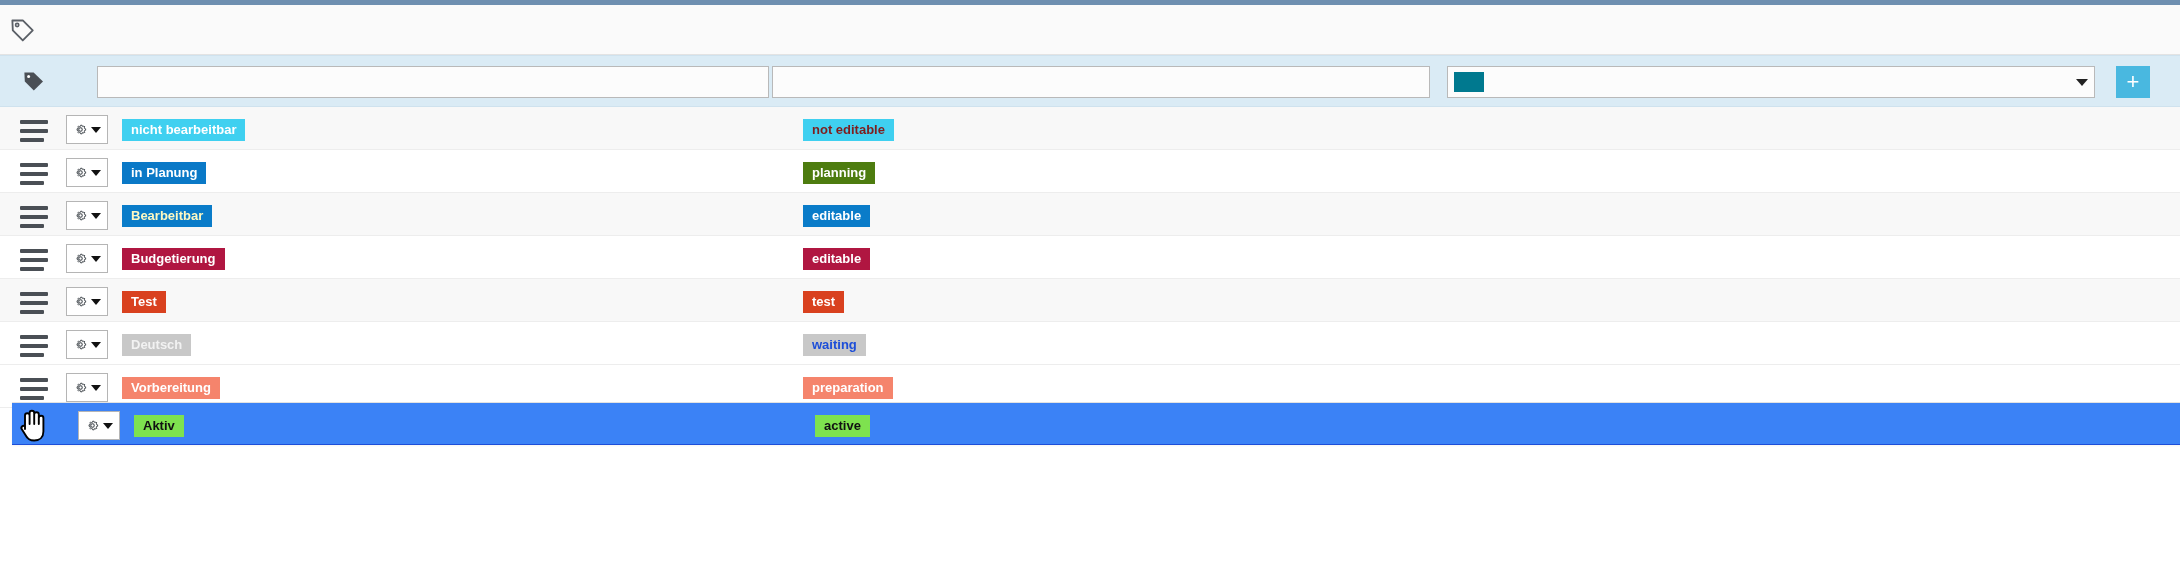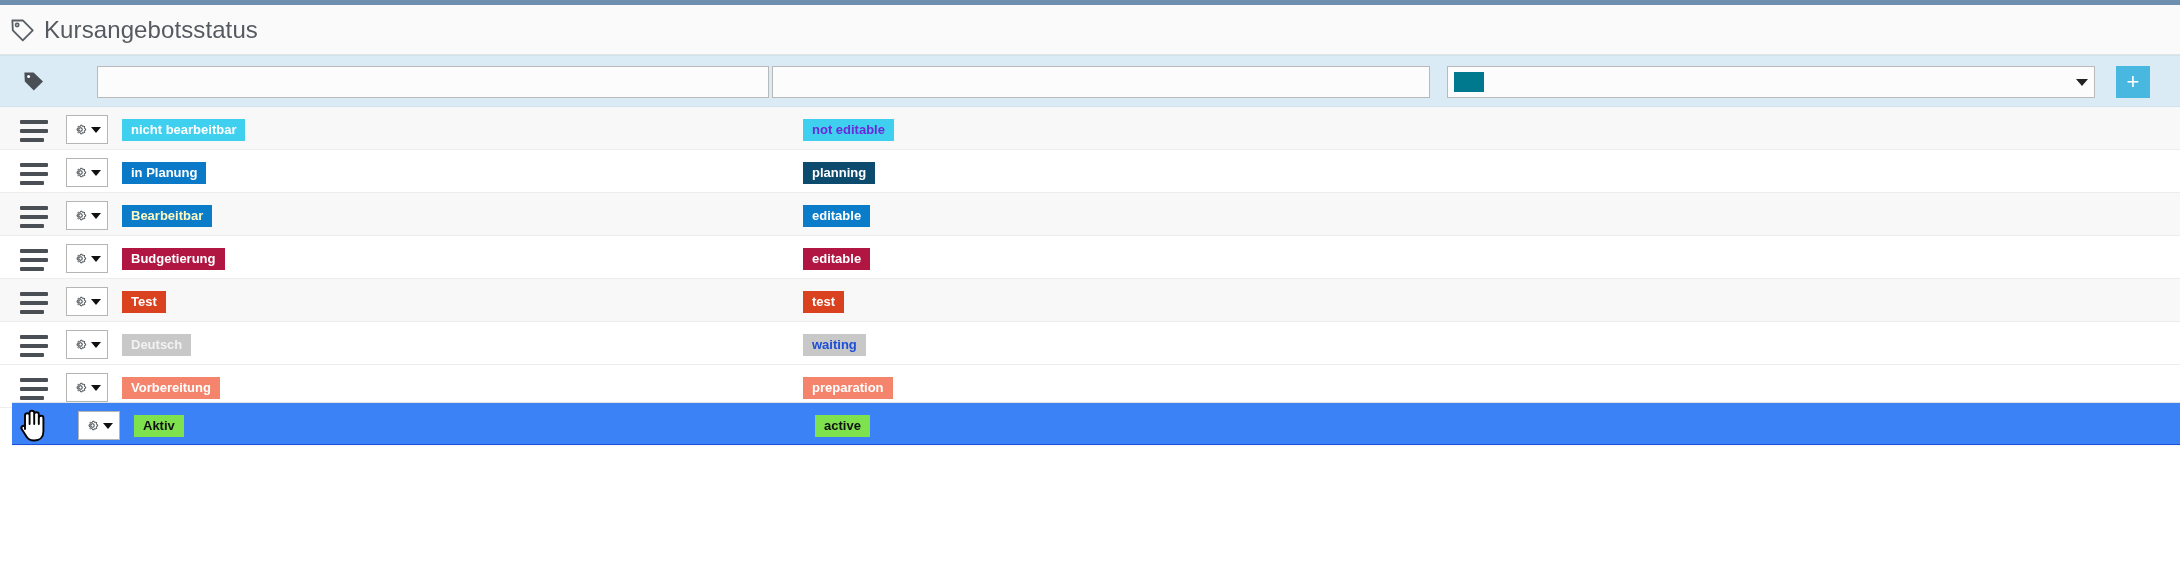--- a/index.html
+++ b/index.html
@@ -210,21 +210,20 @@
 </head>
 <body>
 
 <div class="app">
 
   <div class="titlebar">
     <svg class="tag-outline-icon" viewBox="0 0 24 24">
       <path d="M2.2 3.2 h9.6 L21 12.4 l-9.2 9.2 L2.6 12.4 z" fill="none" stroke="#5a5f66" stroke-width="1.7" stroke-linejoin="round"></path>
       <circle cx="6.6" cy="7.4" r="1.5" fill="none" stroke="#5a5f66" stroke-width="1.5"></circle>
     </svg>
-    <span class="page-title">Kursangebotsstatus</span>
   </div>
 
 
   <div class="filterrow">
     <svg class="tag-solid-icon" viewBox="0 0 24 24">
       <path d="M2.4 3.4 h9.2 L21 12.6 l-9.2 9.0 L2.8 12.6 z" fill="#4a4f55"></path>
       <circle cx="6.6" cy="7.6" r="1.5" fill="#ffffff"></circle>
     </svg>
 
     <input class="f-input f-de" type="text" value="" placeholder="" style="">
@@ -247,37 +246,37 @@
           <i></i>
         </div>
   <div class="gear-btn">
     <svg viewBox="0 0 24 24">
   <path d="M12 8.4a3.6 3.6 0 1 0 0 7.2 3.6 3.6 0 0 0 0-7.2zm0 5.6a2 2 0 1 1 0-4 2 2 0 0 1 0 4z" fill="#3d4349"></path>
   <path d="M20.2 13.5l-1.7-.3a6.7 6.7 0 0 0-.5-1.3l1.1-1.4-1.6-1.6-1.4 1.1a6.7 6.7 0 0 0-1.3-.5l-.3-1.7h-2.3l-.3 1.7a6.7 6.7 0 0 0-1.3.5L9.2 8.9 7.6 10.5l1.1 1.4a6.7 6.7 0 0 0-.5 1.3l-1.7.3v2.3l1.7.3c.1.5.3.9.5 1.3l-1.1 1.4 1.6 1.6 1.4-1.1c.4.2.8.4 1.3.5l.3 1.7h2.3l.3-1.7c.5-.1.9-.3 1.3-.5l1.4 1.1 1.6-1.6-1.1-1.4c.2-.4.4-.8.5-1.3l1.7-.3z" fill="none" stroke="#3d4349" stroke-width="1.5" transform="translate(0,-2.6) scale(1)"></path>
 </svg>
           <span class="gcaret"></span>
   </div>
         <span class="badge badge-de" style="background:#3fd0f0;color:#ffffff">nicht bearbeitbar</span>
-     <span class="badge badge-en" style="background:#3fd0f0;color:#6d28d9">not editable</span>
+     <span class="badge badge-en" style="background:#3fd0f0;color:#7f1d1d">not editable</span>
       </div>
       <div class="row">
         <div class="drag-handle">
           <i></i>
           <i></i>
           <i></i>
         </div>
   <div class="gear-btn">
     <svg viewBox="0 0 24 24">
   <path d="M12 8.4a3.6 3.6 0 1 0 0 7.2 3.6 3.6 0 0 0 0-7.2zm0 5.6a2 2 0 1 1 0-4 2 2 0 0 1 0 4z" fill="#3d4349"></path>
   <path d="M20.2 13.5l-1.7-.3a6.7 6.7 0 0 0-.5-1.3l1.1-1.4-1.6-1.6-1.4 1.1a6.7 6.7 0 0 0-1.3-.5l-.3-1.7h-2.3l-.3 1.7a6.7 6.7 0 0 0-1.3.5L9.2 8.9 7.6 10.5l1.1 1.4a6.7 6.7 0 0 0-.5 1.3l-1.7.3v2.3l1.7.3c.1.5.3.9.5 1.3l-1.1 1.4 1.6 1.6 1.4-1.1c.4.2.8.4 1.3.5l.3 1.7h2.3l.3-1.7c.5-.1.9-.3 1.3-.5l1.4 1.1 1.6-1.6-1.1-1.4c.2-.4.4-.8.5-1.3l1.7-.3z" fill="none" stroke="#3d4349" stroke-width="1.5" transform="translate(0,-2.6) scale(1)"></path>
 </svg>
           <span class="gcaret"></span>
   </div>
         <span class="badge badge-de" style="background:#0a79c7;color:#ffffff">in Planung</span>
-     <span class="badge badge-en" style="background:#0c4a6e;color:#ffffff">planning</span>
+     <span class="badge badge-en" style="background:#4d7c0f;color:#ffffff">planning</span>
       </div>
       <div class="row alt">
         <div class="drag-handle">
           <i></i>
           <i></i>
           <i></i>
         </div>
   <div class="gear-btn">
     <svg viewBox="0 0 24 24">
   <path d="M12 8.4a3.6 3.6 0 1 0 0 7.2 3.6 3.6 0 0 0 0-7.2zm0 5.6a2 2 0 1 1 0-4 2 2 0 0 1 0 4z" fill="#3d4349"></path>

